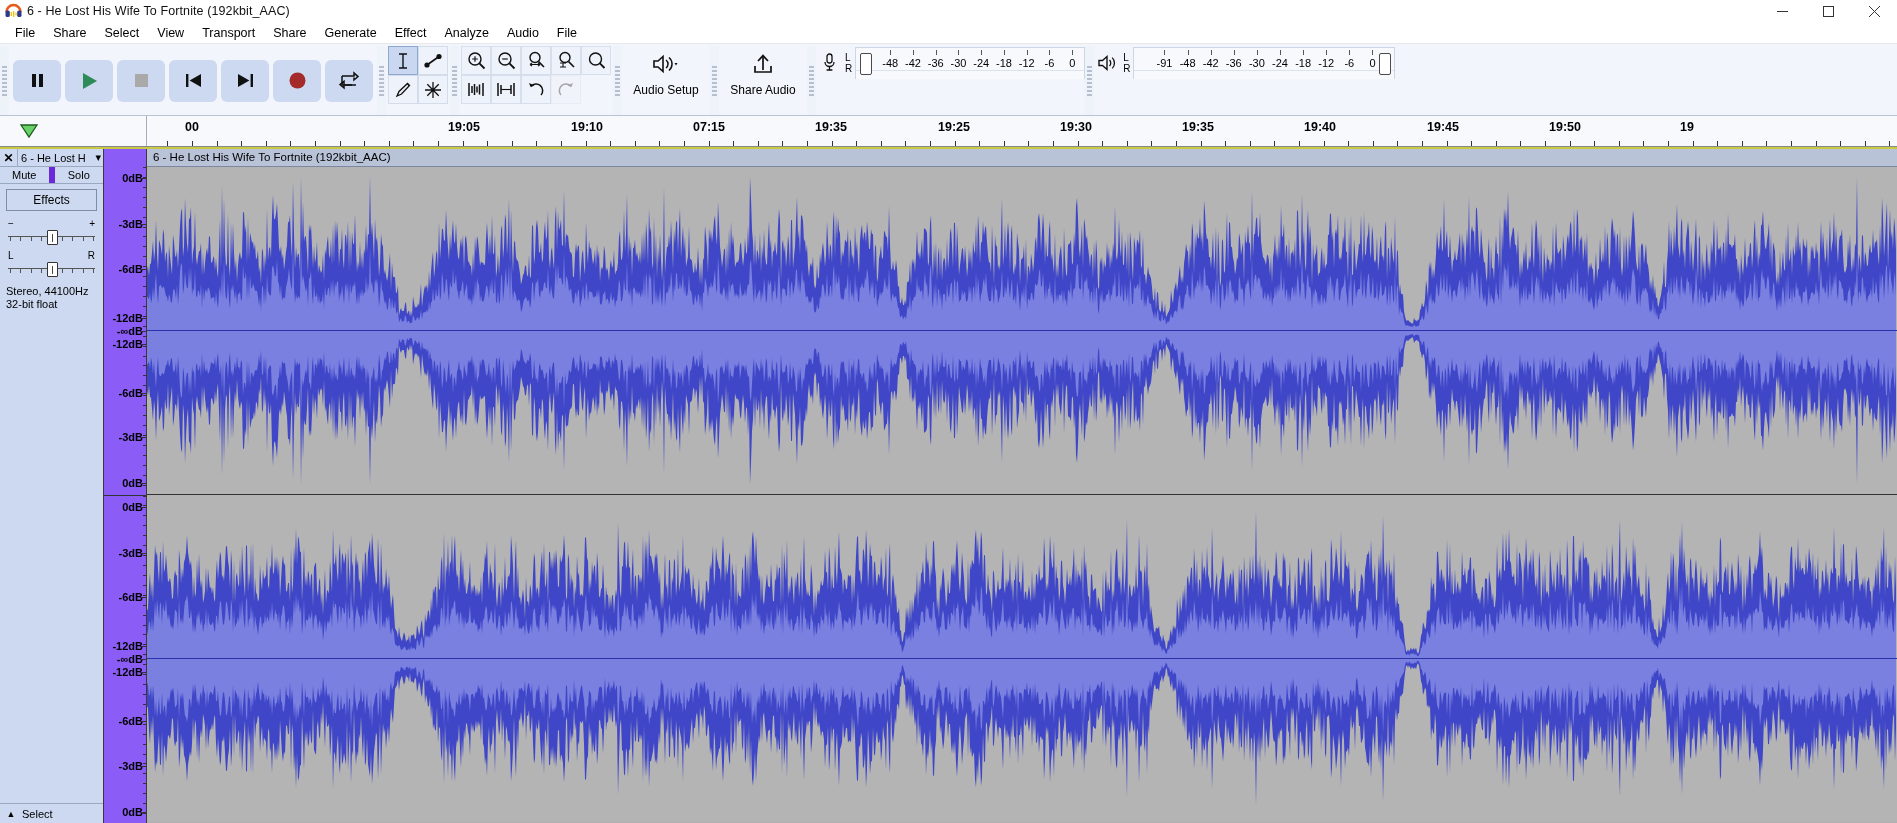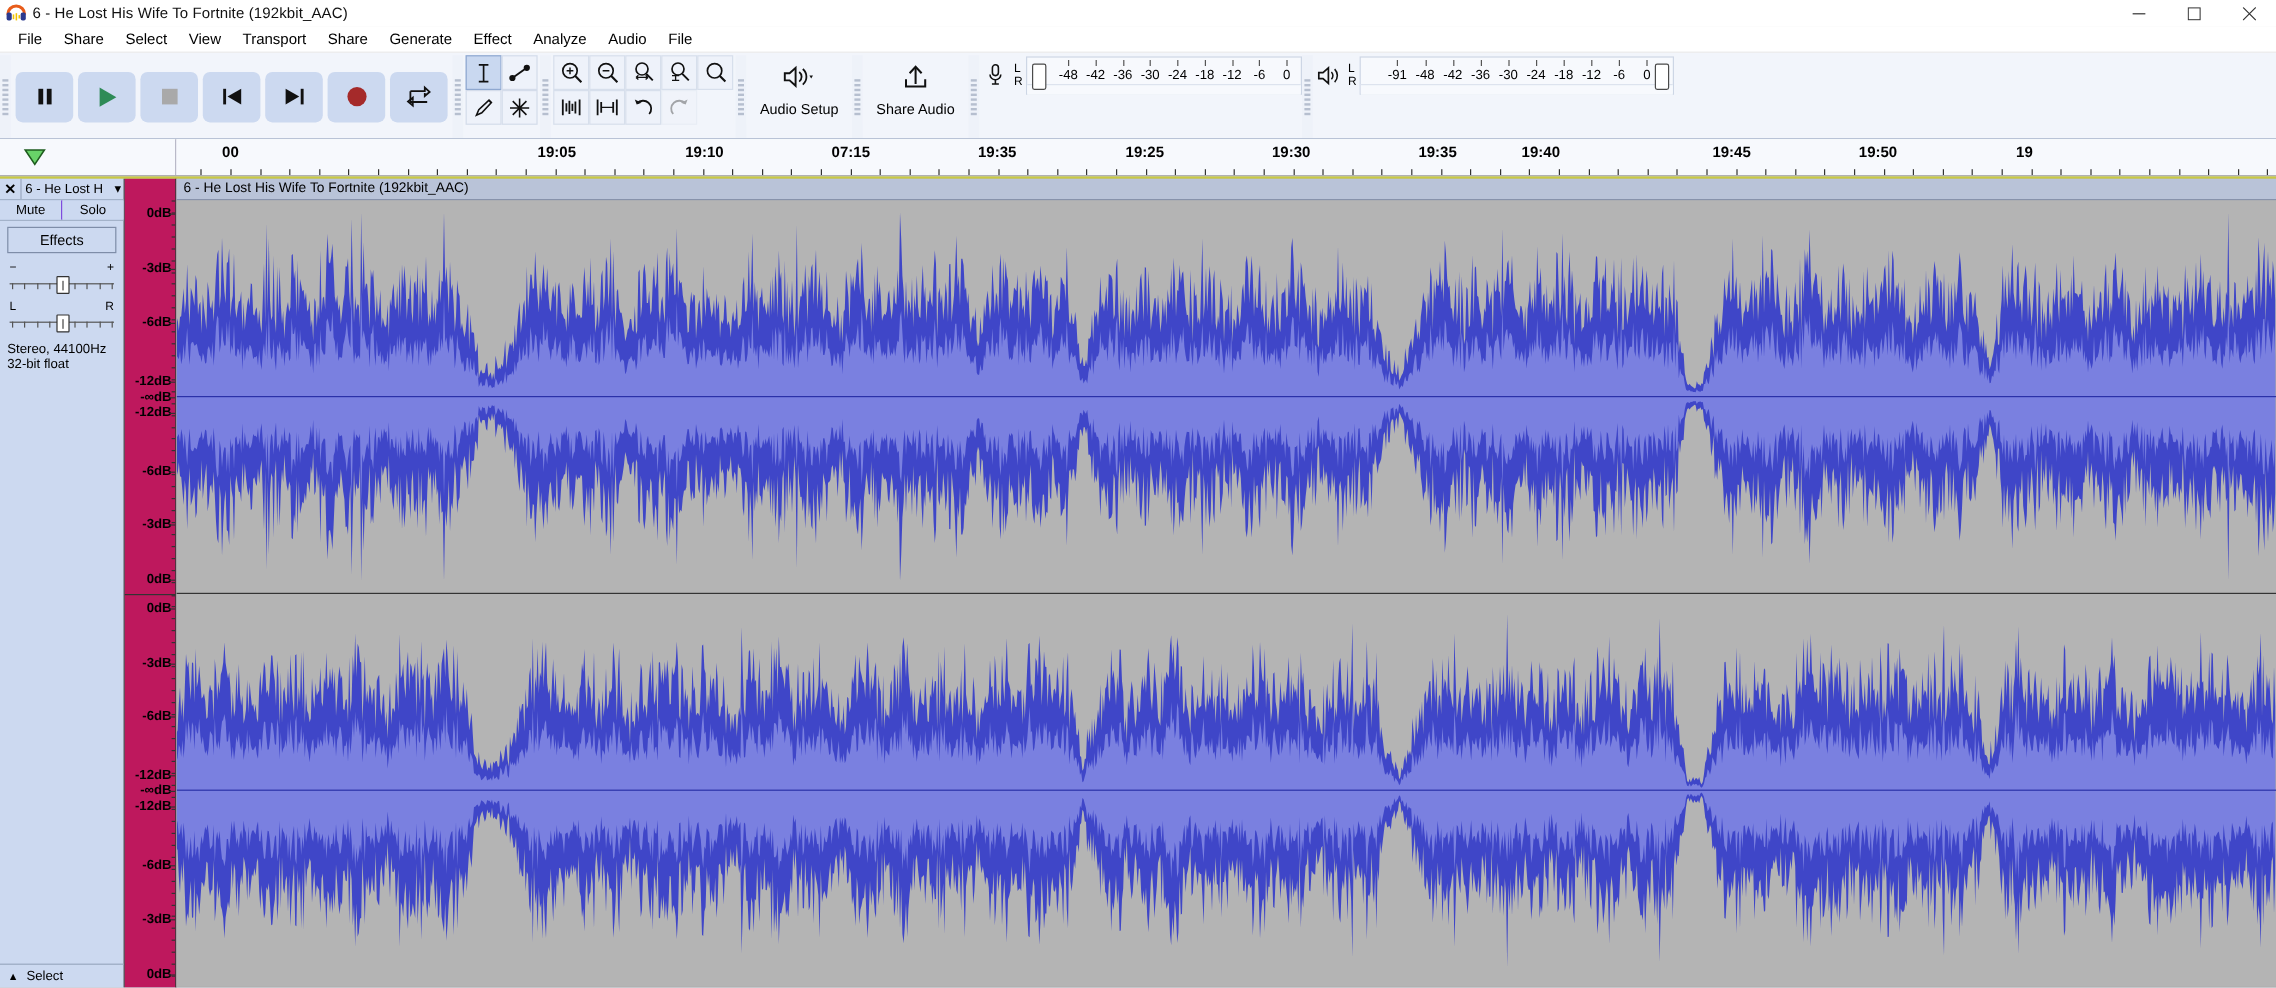--- a/index.html
+++ b/index.html
@@ -85,42 +85,42 @@
                background:#bcc6d8; border-top:2px solid #c9c943; }
   .track-panel{ width:104px; background:#ccd9f0; border-right:1px solid #3a3a3a;
                 position:relative; display:flex; flex-direction:column; }
   .tp-head{ height:18px; display:flex; align-items:center; border-bottom:1px solid #9aa8c0; }
   .tp-close{ width:18px; height:17px; display:flex; align-items:center; justify-content:center;
              font-size:12px; font-weight:bold; border-right:1px solid #9aa8c0;}
   .tp-title{ flex:1; font-size:11px; padding-left:3px; display:flex; align-items:center;
              justify-content:space-between; overflow:hidden; white-space:nowrap; }
   .tp-row{ height:17px; display:flex; border-bottom:1px solid #9aa8c0; }
   .tp-ms{ flex:1; display:flex; align-items:center; justify-content:center; font-size:11px;
-          border-right:1px solid #6d28d9; background:#ccd9f0;}
+          border-right:6px solid #6d28d9; background:#ccd9f0;}
   .tp-ms:last-child{ border-right:none; }
   .effects-btn{ margin:5px 6px 2px 6px; height:22px; background:#ccd9f0;
                 border:1px solid #7e8da8; display:flex; align-items:center;
                 justify-content:center; font-size:12px; }
   .sliderwrap{ margin:6px 8px 0 8px; position:relative; height:26px; }
   .slider-lbls{ display:flex; justify-content:space-between; font-size:10px; height:10px;
                 line-height:10px; }
   .slider-track{ position:relative; height:13px; margin-top:1px; }
   .slider-line{ position:absolute; left:0; right:0; top:6px; height:1px; background:#555; }
   .stick{ position:absolute; top:6px; width:1px; height:5px; background:#555; }
   .sthumb{ position:absolute; left:50%; top:0; width:11px; height:15px; margin-left:-5px;
            background:#fff; border:1px solid #333; border-radius:1px; }
   .sthumb::after{ content:""; position:absolute; left:4px; top:3px; width:1px; height:8px;
                   background:#444; }
   .tp-info{ margin:8px 6px 0 6px; font-size:11px; line-height:13px; color:#000; }
   .tp-bottom{ position:absolute; bottom:0; left:0; right:0; height:20px;
               display:flex; align-items:center; border-top:1px solid #9aa8c0;}
   .tp-bottom .arrow{ width:22px; text-align:center; font-size:9px; }
   .tp-bottom .selbtn{ font-size:11px; }
   
-  .vruler{ width:43px; background:#be185d; border-right:1px solid #3a3a3a;
+  .vruler{ width:43px; background:#8b5cf6; border-right:1px solid #3a3a3a;
            position:relative; }
   .vr-lbl{ position:absolute; right:3px; font-size:11px; font-weight:bold; color:#000;
            transform:translateY(-50%); white-space:nowrap; }
   .vr-tick{ position:absolute; right:0; height:1px; background:#333; }
   .chan-split{ position:absolute; left:0; right:0; height:1px; background:#333; }
   
   .wave-area{ flex:1; position:relative; background:#b0b0b0; overflow:hidden; }
   .clip-header{ height:18px; background:#b9c3d8; border-bottom:1px solid #7c87a0;
                 font-size:11.5px; padding:2px 0 0 6px; color:#000; }
   .chan{ position:relative; width:100%; background:#b4b4b4; overflow:hidden; }
@@ -568,21 +568,21 @@
       <div class="rtick" style="left: 1717.8px; height: 5px;"></div>
       <div class="rtick" style="left: 1742.4px; height: 5px;"></div>
       <div class="rlbl" style="left: 45px;">00</div>
       <div class="rlbl" style="left: 317px;">19:05</div>
       <div class="rlbl" style="left: 440px;">19:10</div>
       <div class="rlbl" style="left: 562px;">07:15</div>
       <div class="rlbl" style="left: 684px;">19:35</div>
       <div class="rlbl" style="left: 807px;">19:25</div>
       <div class="rlbl" style="left: 929px;">19:30</div>
       <div class="rlbl" style="left: 1051px;">19:35</div>
-      <div class="rlbl" style="left: 1137px;">19:40</div>
+      <div class="rlbl" style="left: 1173px;">19:40</div>
       <div class="rlbl" style="left: 1296px;">19:45</div>
       <div class="rlbl" style="left: 1418px;">19:50</div>
       <div class="rlbl" style="left: 1540px;">19</div>
     </div>
 </div>
 
 <div class="track-area">
 
   <div class="track-panel">
     <div class="tp-head">

